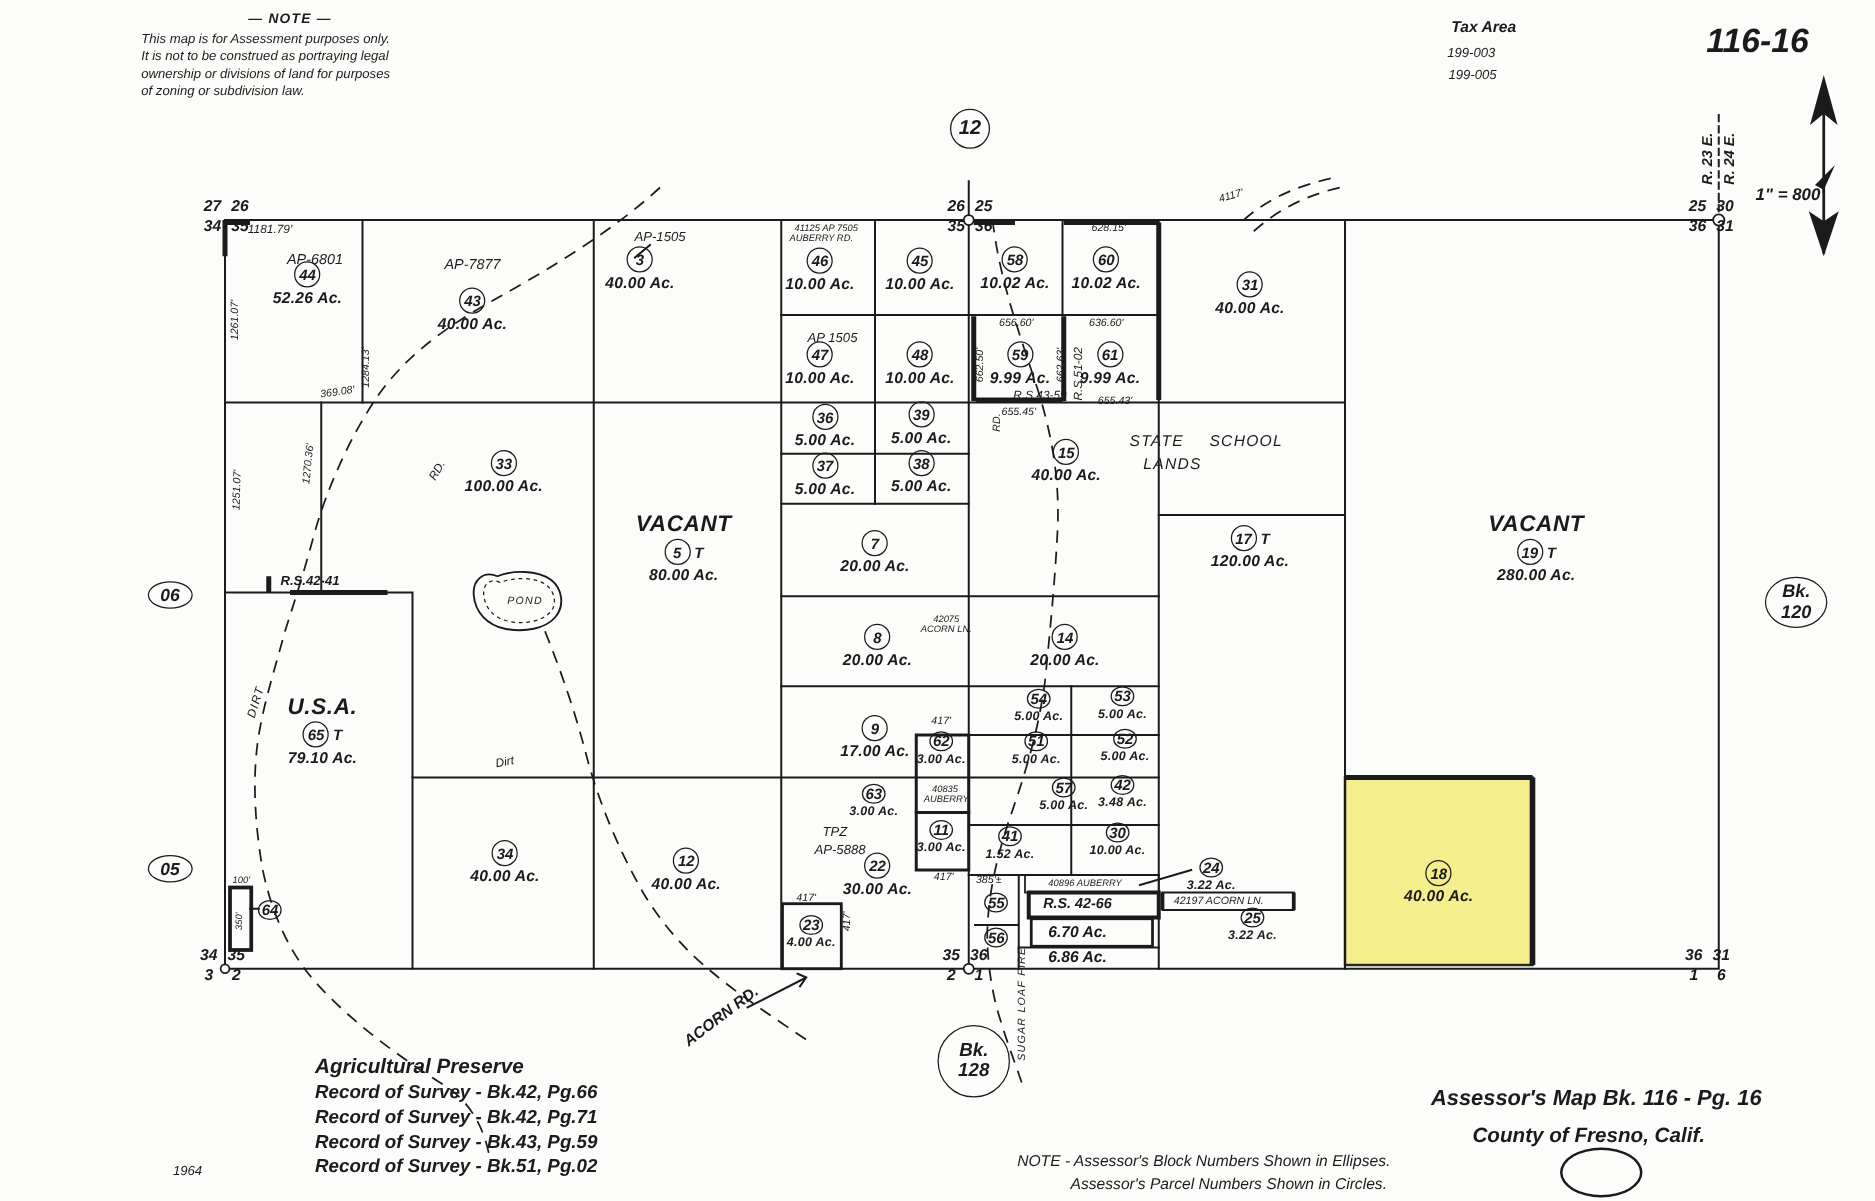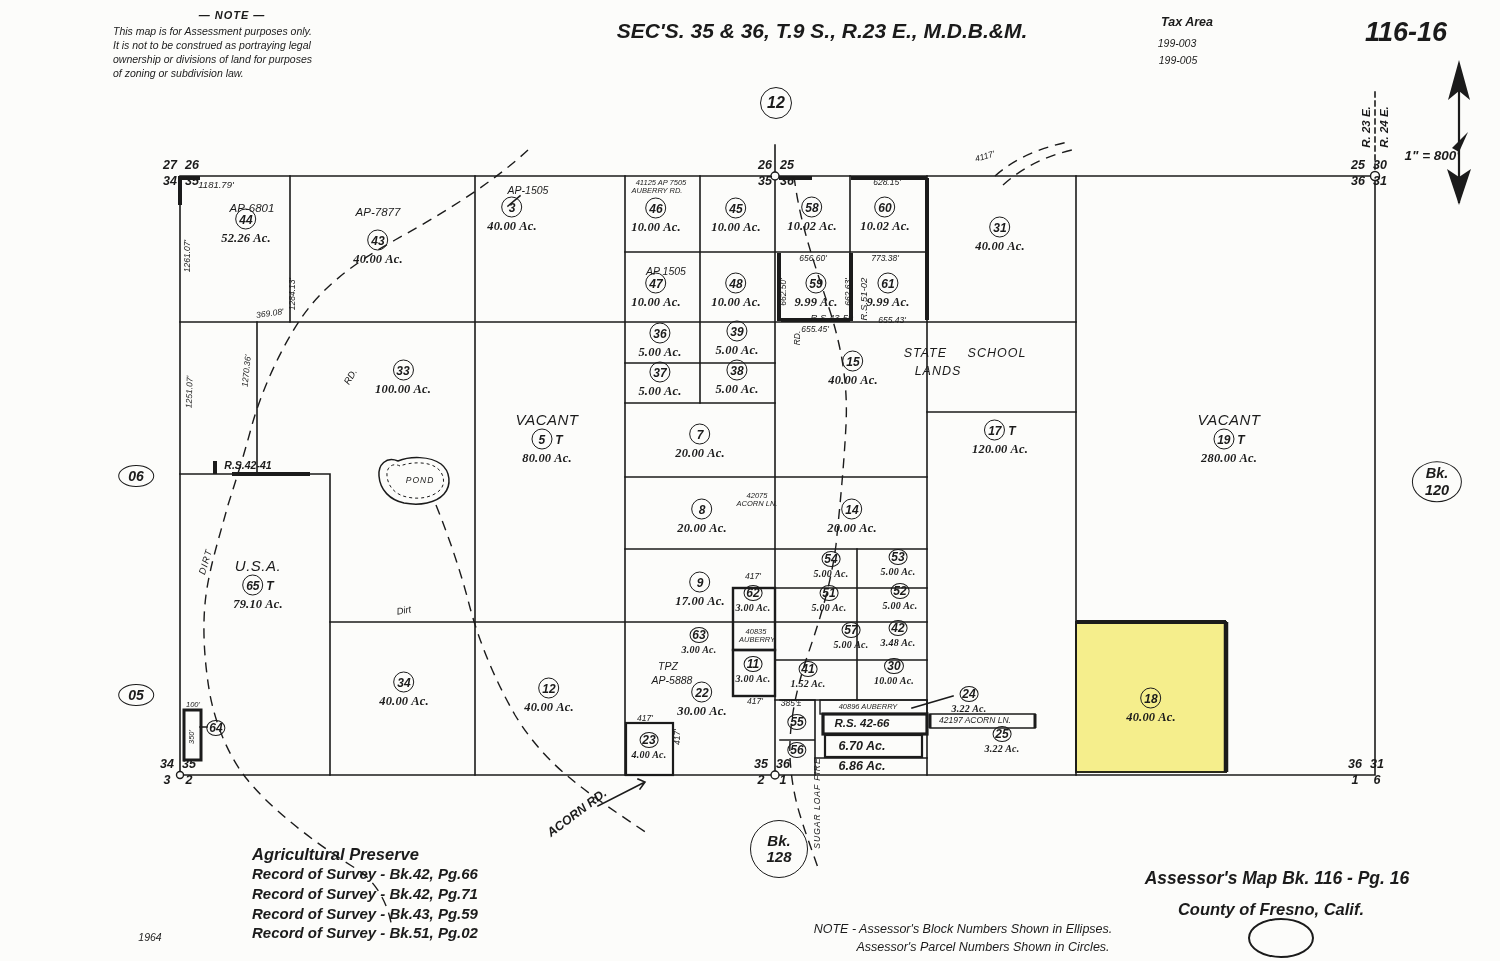--- a/index.html
+++ b/index.html
@@ -15,22 +15,22 @@
   .sz17{font-size:17.5px;} .sz21{font-size:21px;font-weight:700;} .sz27{font-size:27px;font-weight:700;}
   .b{font-weight:700;}
   .noteblk{position:absolute;left:113px;top:8px;width:238px;font-size:10.5px;
        font-style:italic;line-height:1.34;}
   .noteblk .nt{text-align:center;font-size:11px;letter-spacing:1px;margin-bottom:1px;}
   .parcel{position:absolute;transform:translate(-50%,-50%);display:flex;flex-direction:column;
        align-items:center;gap:1px;font-style:italic;text-align:center;}
   .circ{display:flex;align-items:center;justify-content:center;border:1.7px solid #1b1b1b;
        border-radius:50%;font-weight:700;font-style:italic;min-width:21px;height:21px;
        padding:0 2px;font-size:12px;box-sizing:border-box;background:transparent;}
-  .parcel .ac{font-weight:700;font-size:12.5px;letter-spacing:.2px;font-family:Liberation Serif, serif;}
-  .parcel .pre{font-weight:400;font-size:15px;letter-spacing:.5px;text-align:right;}
+  .parcel .ac{font-weight:700;font-size:12.5px;letter-spacing:.2px;}
+  .parcel .pre{font-weight:700;font-size:18px;letter-spacing:.5px;text-align:right;}
   .parcel.small .circ{min-width:16px;height:16px;font-size:12px;border-width:1.4px;}
   .parcel.small .ac{font-size:10px;}
   .trow{display:flex;align-items:center;gap:3px;}
   .tt{font-weight:700;font-size:12px;font-style:italic;}
   .ell{position:absolute;transform:translate(-50%,-50%);border:1.9px solid #1b1b1b;border-radius:50%;
        padding:2px 9px;font-weight:700;font-size:14px;font-style:italic;}
   .bkcirc{position:absolute;transform:translate(-50%,-50%);border:1.8px solid #1b1b1b;border-radius:50%;
        width:56px;height:56px;display:flex;flex-direction:column;align-items:center;justify-content:center;
        font-weight:700;font-size:15px;font-style:italic;line-height:1.1;}
   .bkell{position:absolute;transform:translate(-50%,-50%);border:1.8px solid #1b1b1b;border-radius:50%;
@@ -132,21 +132,20 @@
   </g>
 </svg>
 
 <div class="noteblk">
   <div class="nt b">— NOTE —</div>
   <div>This map is for Assessment purposes only.</div>
   <div>It is not to be construed as portraying legal</div>
   <div>ownership or divisions of land for purposes</div>
   <div>of zoning or subdivision law.</div>
 </div>
-<div class="lbl sz21" style="left:822px;top:31px">SEC'S. 35 &amp; 36, T.9 S., R.23 E., M.D.B.&amp;M.</div>
 <div class="lbl sz12 b" style="left:1187px;top:22px">Tax Area</div>
 <div class="lbl sz10" style="left:1177px;top:43px">199-003</div>
 <div class="lbl sz10" style="left:1178px;top:60px">199-005</div>
 <div class="lbl sz27" style="left:1406px;top:33px">116-16</div>
 <div class="lbl sz13 b" style="left:1432px;top:156px">1" = 800'</div>
 <div class="lbl sz11 b" style="left:1367px;top:127px;transform:translate(-50%,-50%) rotate(-90deg)">R. 23 E.</div>
 <div class="lbl sz11 b" style="left:1385px;top:127px;transform:translate(-50%,-50%) rotate(-90deg)">R. 24 E.</div>
 
 <div class="corner" style="left:181px;top:173px">
   <span>27</span>
@@ -431,21 +430,21 @@
 <div class="lbl sz9" style="left:351px;top:377px;transform:translate(-50%,-50%) rotate(-60deg)">RD.</div>
 
 <div class="lbl sz9" style="left:216px;top:185px">1181.79'</div>
 <div class="lbl sz8" style="left:188px;top:256px;transform:translate(-50%,-50%) rotate(-90deg)">1261.07'</div>
 <div class="lbl sz8" style="left:293px;top:294px;transform:translate(-50%,-50%) rotate(-90deg)">1284.13'</div>
 <div class="lbl sz8" style="left:270px;top:314px;transform:translate(-50%,-50%) rotate(-8deg)">369.08'</div>
 <div class="lbl sz8" style="left:247px;top:371px;transform:translate(-50%,-50%) rotate(-84deg)">1270.36'</div>
 <div class="lbl sz8" style="left:190px;top:392px;transform:translate(-50%,-50%) rotate(-88deg)">1251.07'</div>
 <div class="lbl sz8" style="left:887px;top:183px">628.15'</div>
 <div class="lbl sz8" style="left:813px;top:259px">656.60'</div>
-<div class="lbl sz8" style="left:885px;top:259px">773.38'</div>
+<div class="lbl sz8" style="left:885px;top:259px">636.60'</div>
 <div class="lbl sz8" style="left:784px;top:292px;transform:translate(-50%,-50%) rotate(-90deg)">662.50'</div>
 <div class="lbl sz8" style="left:849px;top:292px;transform:translate(-50%,-50%) rotate(-90deg)">662.63'</div>
 <div class="lbl sz8" style="left:815px;top:330px">655.45'</div>
 <div class="lbl sz8" style="left:892px;top:321px">655.43'</div>
 <div class="lbl sz8" style="left:985px;top:157px;transform:translate(-50%,-50%) rotate(-16deg)">4117'</div>
 <div class="lbl sz8" style="left:753px;top:577px">417'</div>
 <div class="lbl sz8" style="left:645px;top:719px">417'</div>
 <div class="lbl sz8" style="left:755px;top:702px">417'</div>
 <div class="lbl sz8" style="left:678px;top:737px;transform:translate(-50%,-50%) rotate(-90deg)">417'</div>
 <div class="lbl sz8" style="left:791px;top:704px">385'±</div>

